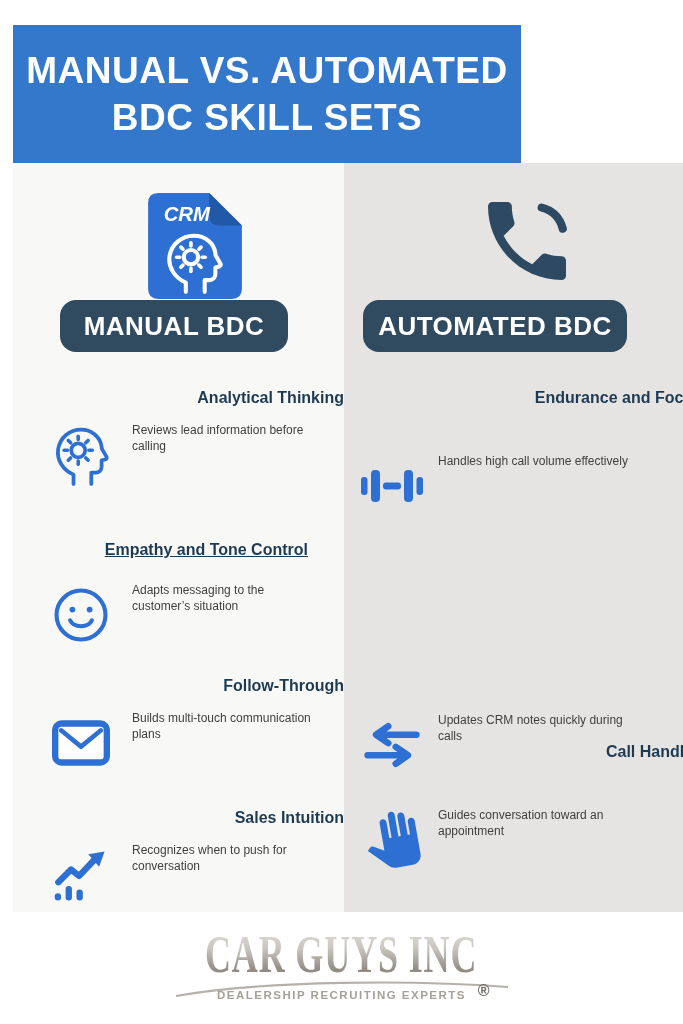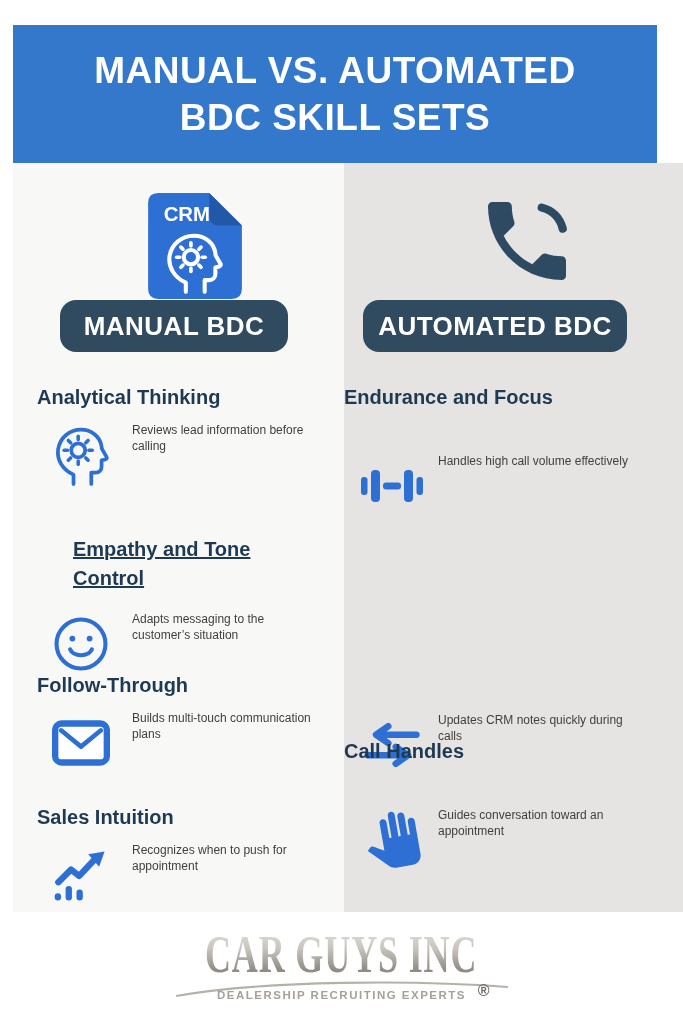--- a/index.html
+++ b/index.html
@@ -4,54 +4,54 @@
 <style>
   * { margin:0; padding:0; box-sizing:border-box; }
   html,body { background:#ffffff; }
   body { font-family:"Liberation Sans", sans-serif; }
   .page {
     position:relative; width:683px; height:1024px;
     background:#ffffff; overflow:hidden; margin:0 auto;
   }
   
   .header {
-    position:absolute; left:13px; top:25px; width:644px; height:138px;
+    position:absolute; left:13px; top:25px; width:508px; height:138px;
     background:#3378cb; display:flex; flex-direction:column;
     align-items:center; justify-content:center;
   }
   .header .title {
     color:#ffffff; font-weight:bold; font-size:37px; line-height:1.28;
     letter-spacing:0.5px; text-align:center;
   }
   
   .col { position:absolute; top:163px; height:749px; }
   .col-left  { left:13px;  width:331px; background:#f8f8f7; }
   .col-right { left:344px; width:384px; background:#e5e4e2; }
 
   .col-icon-wrap { position:absolute; top:30px; left:8px; right:0;
-    display:flex; justify-content:center; }
+    display:flex; justify-content:center;font-style:italic; }
   .col-left  .col-icon-wrap { padding-left:24px; }
   .col-right .col-icon-wrap { padding-right:26px; }
 
   .pill {
     position:absolute; top:137px; height:52px; border-radius:16px;
     background:#304a60; display:flex; align-items:center; justify-content:center;
     color:#ffffff; font-weight:bold; font-size:26px; letter-spacing:0.5px;
   }
   .pill-manual    { left:47px; width:228px; }
   .pill-automated { left:19px; width:264px; }
 
   .section { position:absolute; right:0; }
   .col-left  .section { left:24px; }
   .col-right .section { left:0; right:26px; }
   .sec-1 { top:220px; } .sec-2 { top:354px; } .sec-3 { top:508px; } .sec-4 { top:640px; }
 
   .sec-heading {
-    text-align:left; color:#1e3a53; font-weight:bold;
-    font-size:20px; line-height:29px;
+    text-align:right; color:#1e3a53; font-weight:bold;
+    font-size:16px; line-height:29px;
   }
   .sec-heading.narrow { max-width:235px; margin:18px auto;text-decoration:underline; }
   .sec-body { display:flex; align-items:flex-start; margin-top:10px; }
   .col-left  .sec-body { padding-left:15px; }
   .col-right .sec-body { padding-left:16px;margin-top:41px; }
   .sec-icon {
     flex:0 0 auto; display:flex; align-items:center; justify-content:center;
     color:#2d6fd3;
   }
   .col-left  .sec-icon { width:58px; height:66px; margin-right:22px; }
@@ -185,21 +185,21 @@
               <path d="M7 38 L21 24 L30 31 L46 14"></path>
             </g>
             <path d="M40 7 L58 4 L52 21 Z" fill="currentColor"></path>
             <g fill="currentColor">
               <rect x="3" y="50" width="7" height="8" rx="3.5"></rect>
               <rect x="15" y="42" width="7" height="16" rx="3.5"></rect>
               <rect x="27" y="46" width="7" height="12" rx="3.5"></rect>
             </g>
           </svg>
         </span>
-        <div class="sec-text">Recognizes when to push for appointment</div>
+        <div class="sec-text">Recognizes when to push for conversation</div>
       </div>
     </div>
   </div>
 
   <div class="col col-right">
 
     <div class="col-icon-wrap" style="top:26px;">
       <svg width="104" height="104" viewBox="0 0 24 24" class="navy-icon">
         <path fill="currentColor" d="M6.62 10.79c1.44 2.83 3.76 5.14 6.59 6.59l2.2-2.2c.27-.27.67-.36 1.02-.24 1.12.37 2.33.57 3.57.57.55 0 1 .45 1 1V20c0 .55-.45 1-1 1-9.39 0-17-7.61-17-17 0-.55.45-1 1-1h3.5c.55 0 1 .45 1 1 0 1.25.2 2.45.57 3.57.11.35.03.74-.25 1.02l-2.2 2.2z"></path>
         <path d="M15.4 4.3c2.5.65 4.2 2.35 4.85 4.85" fill="none" stroke="currentColor" stroke-width="1.9" stroke-linecap="round"></path>

